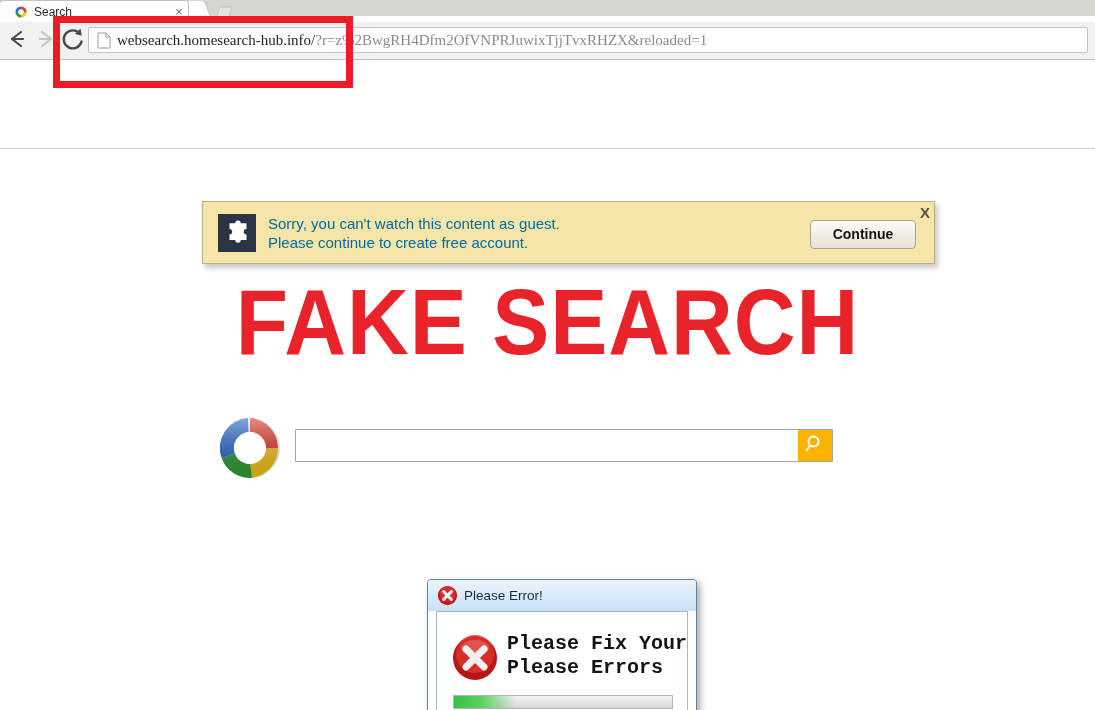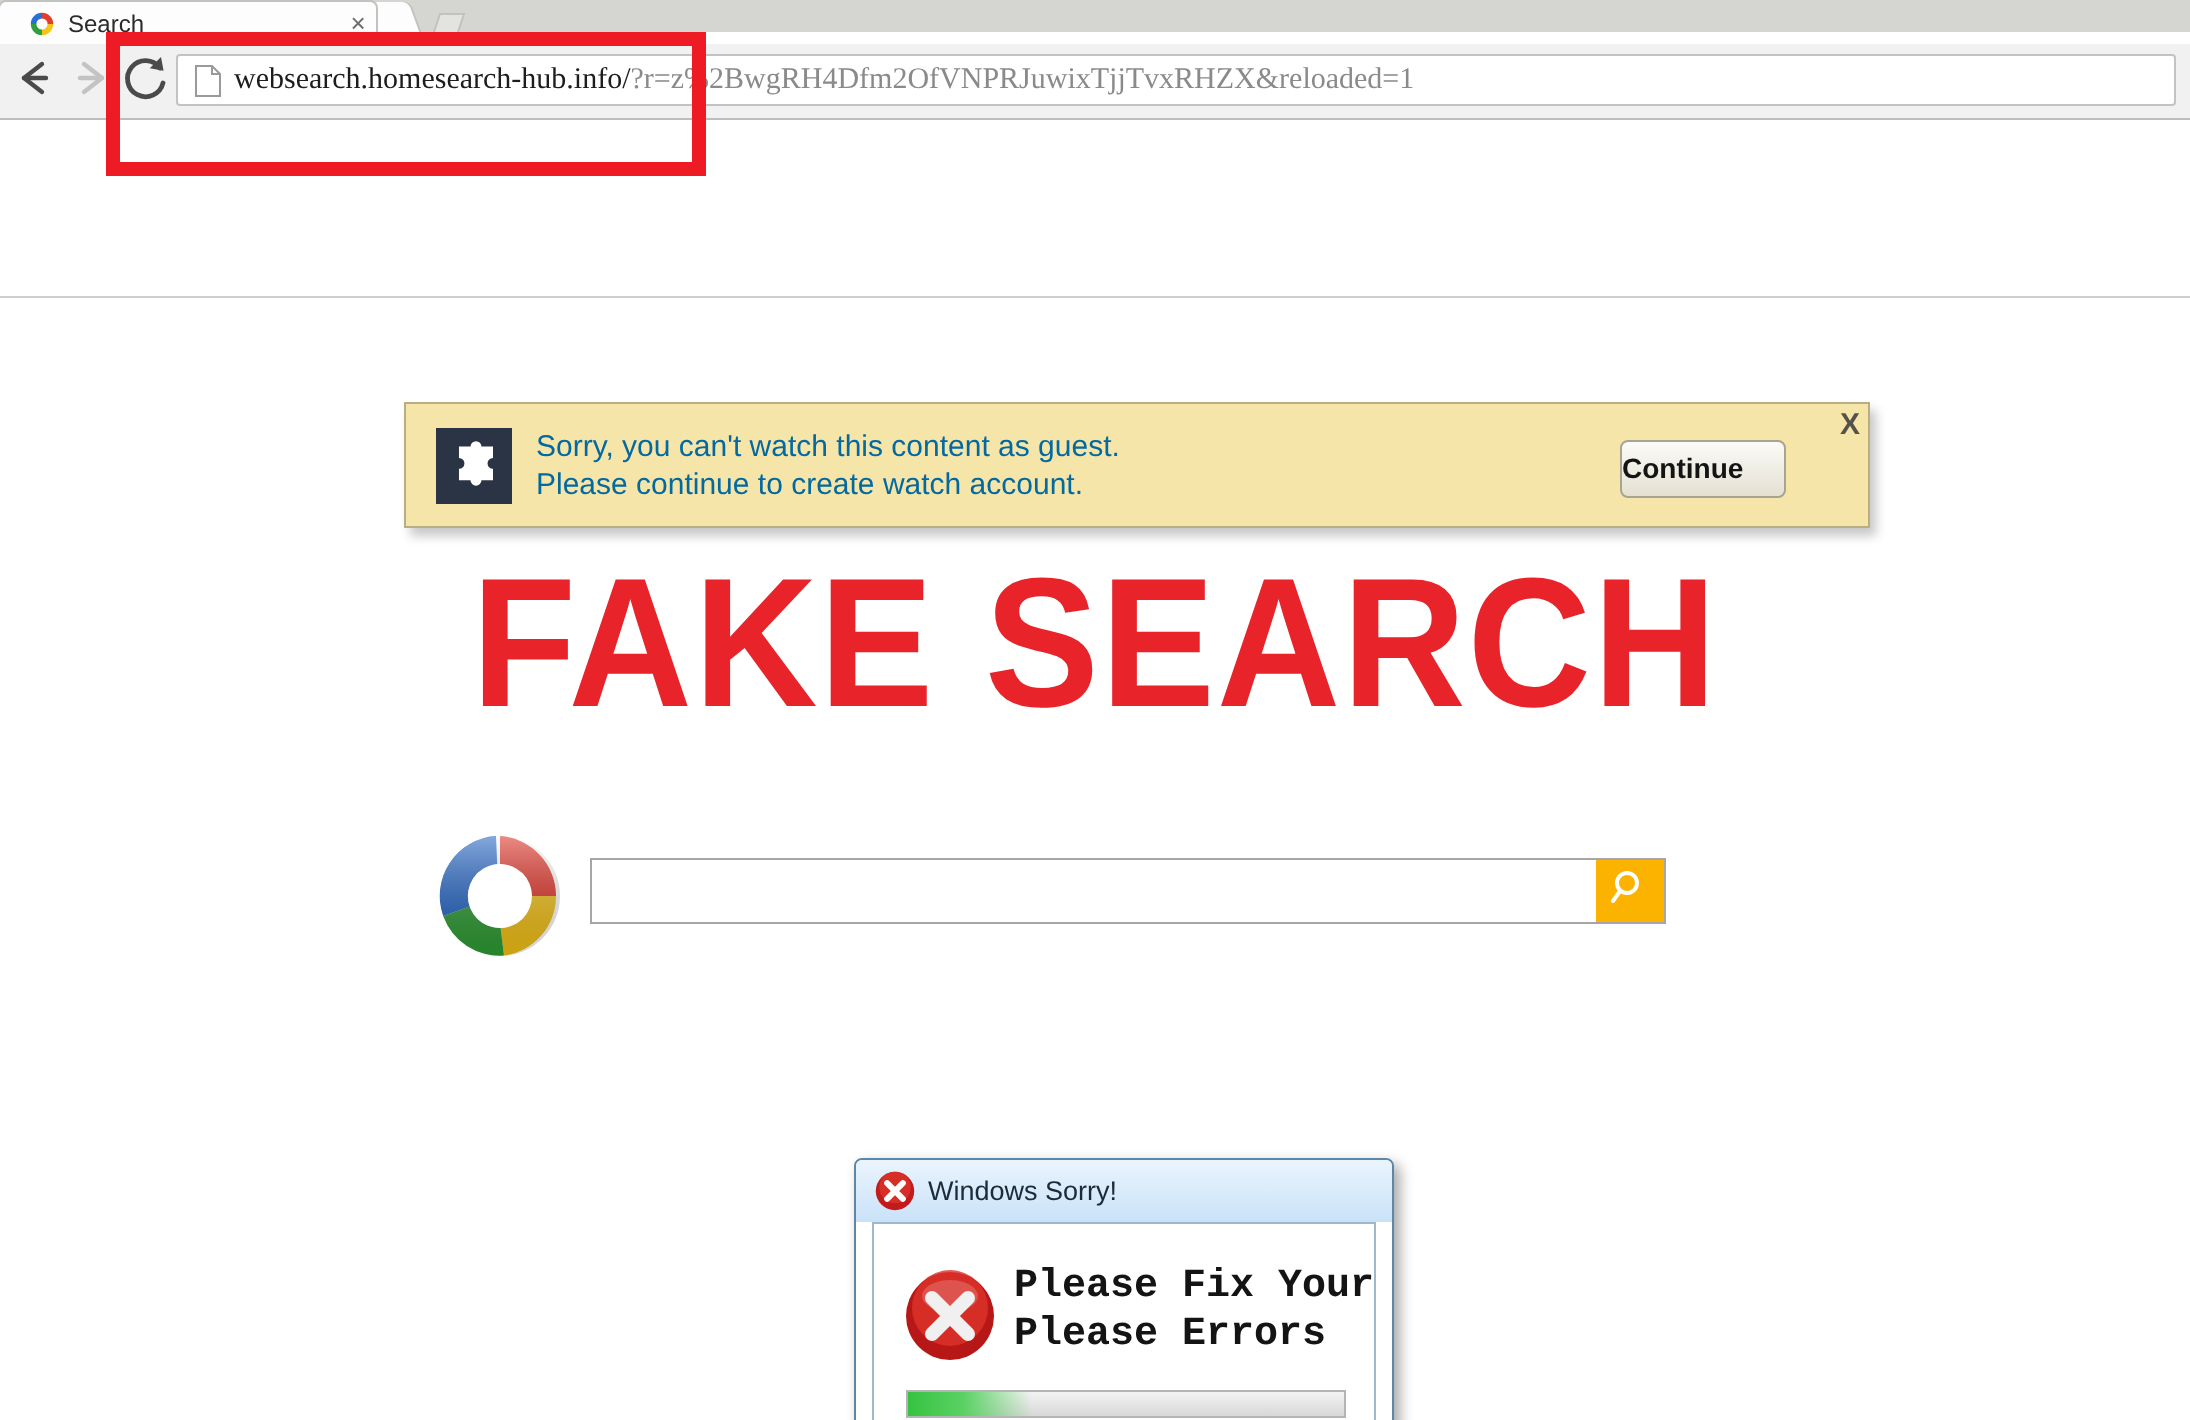--- a/index.html
+++ b/index.html
@@ -104,27 +104,27 @@
   #banner-icon{
     position:absolute;left:15px;top:12px;width:38px;height:38px;
     background:#2b3445;
   }
   #banner-text{
     position:absolute;left:65px;top:12px;width:600px;
     font-size:15px;color:#0369a1;line-height:19px;
   }
   #banner-text div{white-space:nowrap;}
   #banner-continue{
-    position:absolute;left:607px;top:18px;width:83px;height:29px;
+    position:absolute;left:607px;top:18px;width:106px;height:29px;
     background:linear-gradient(#fbfbf7,#e4e1d2);
     border:1px solid #a9a492;
     border-radius:4px;
     box-sizing:border-box;
     font-size:14px;font-weight:bold;color:#141414;
-    line-height:27px;
+    text-align:center;line-height:27px;
     cursor:pointer;
   }
   #banner-close{
     position:absolute;left:713px;top:2px;width:18px;height:18px;
     font-size:15px;font-weight:bold;color:#55524a;
     text-align:center;line-height:18px;
     cursor:pointer;
   }
 
   
@@ -273,21 +273,21 @@
   <div id="content-top-rule"></div>
 
   <div id="guest-banner">
     <span id="banner-icon">
       <svg width="38" height="38" viewBox="0 0 38 38">
         <path d="M30 10 L30 6 L24.5 6 a2.6 2.6 0 1 0 -5.2 0 L13.8 6 L13.8 11.4 a2.6 2.6 0 1 1 0 5.2 L13.8 22 L19.3 22 a2.6 2.6 0 1 0 5.2 0 L30 22 L30 16.6 a2.6 2.6 0 1 1 0 -5.2 Z" fill="#ffffff" transform="translate(-3,3) scale(1.05)"></path>
       </svg>
     </span>
     <div id="banner-text">
       <div>Sorry, you can't watch this content as guest.</div>
-      <div>Please continue to create watch account.</div>
+      <div>Please continue to create free account.</div>
     </div>
     <div id="banner-continue">Continue</div>
     <div id="banner-close">X</div>
   </div>
 
   <div id="fake-search-title">FAKE SEARCH</div>
 
   <span id="search-logo">
     <svg width="72" height="72" viewBox="0 0 72 72">
       <defs>
@@ -319,21 +319,21 @@
 
   <div id="error-dialog">
     <div id="error-titlebar">
       <span id="error-title-icon">
         <svg width="21" height="21" viewBox="0 0 24 24">
           <circle cx="12" cy="12" r="11" fill="#c31b1b"></circle>
           <circle cx="12" cy="10" r="9" fill="#e03a2f" opacity=".65"></circle>
           <path d="M7.5 7.5 L16.5 16.5 M16.5 7.5 L7.5 16.5" stroke="#ffffff" stroke-width="3.4" stroke-linecap="round"></path>
         </svg>
       </span>
-      <span id="error-title-text">Windows Sorry!</span>
+      <span id="error-title-text">Please Error!</span>
     </div>
 
     <div id="error-body">
       <span id="error-icon-big">
         <svg width="48" height="48" viewBox="0 0 48 48">
           <circle cx="24" cy="24" r="22" fill="#b81717"></circle>
           <circle cx="24" cy="20" r="19" fill="#dd352b" opacity=".8"></circle>
           <ellipse cx="24" cy="14" rx="14" ry="8" fill="#ffffff" opacity=".18"></ellipse>
           <path d="M15 15 L33 33 M33 15 L15 33" stroke="#f0f0f0" stroke-width="7" stroke-linecap="round"></path>
         </svg>

